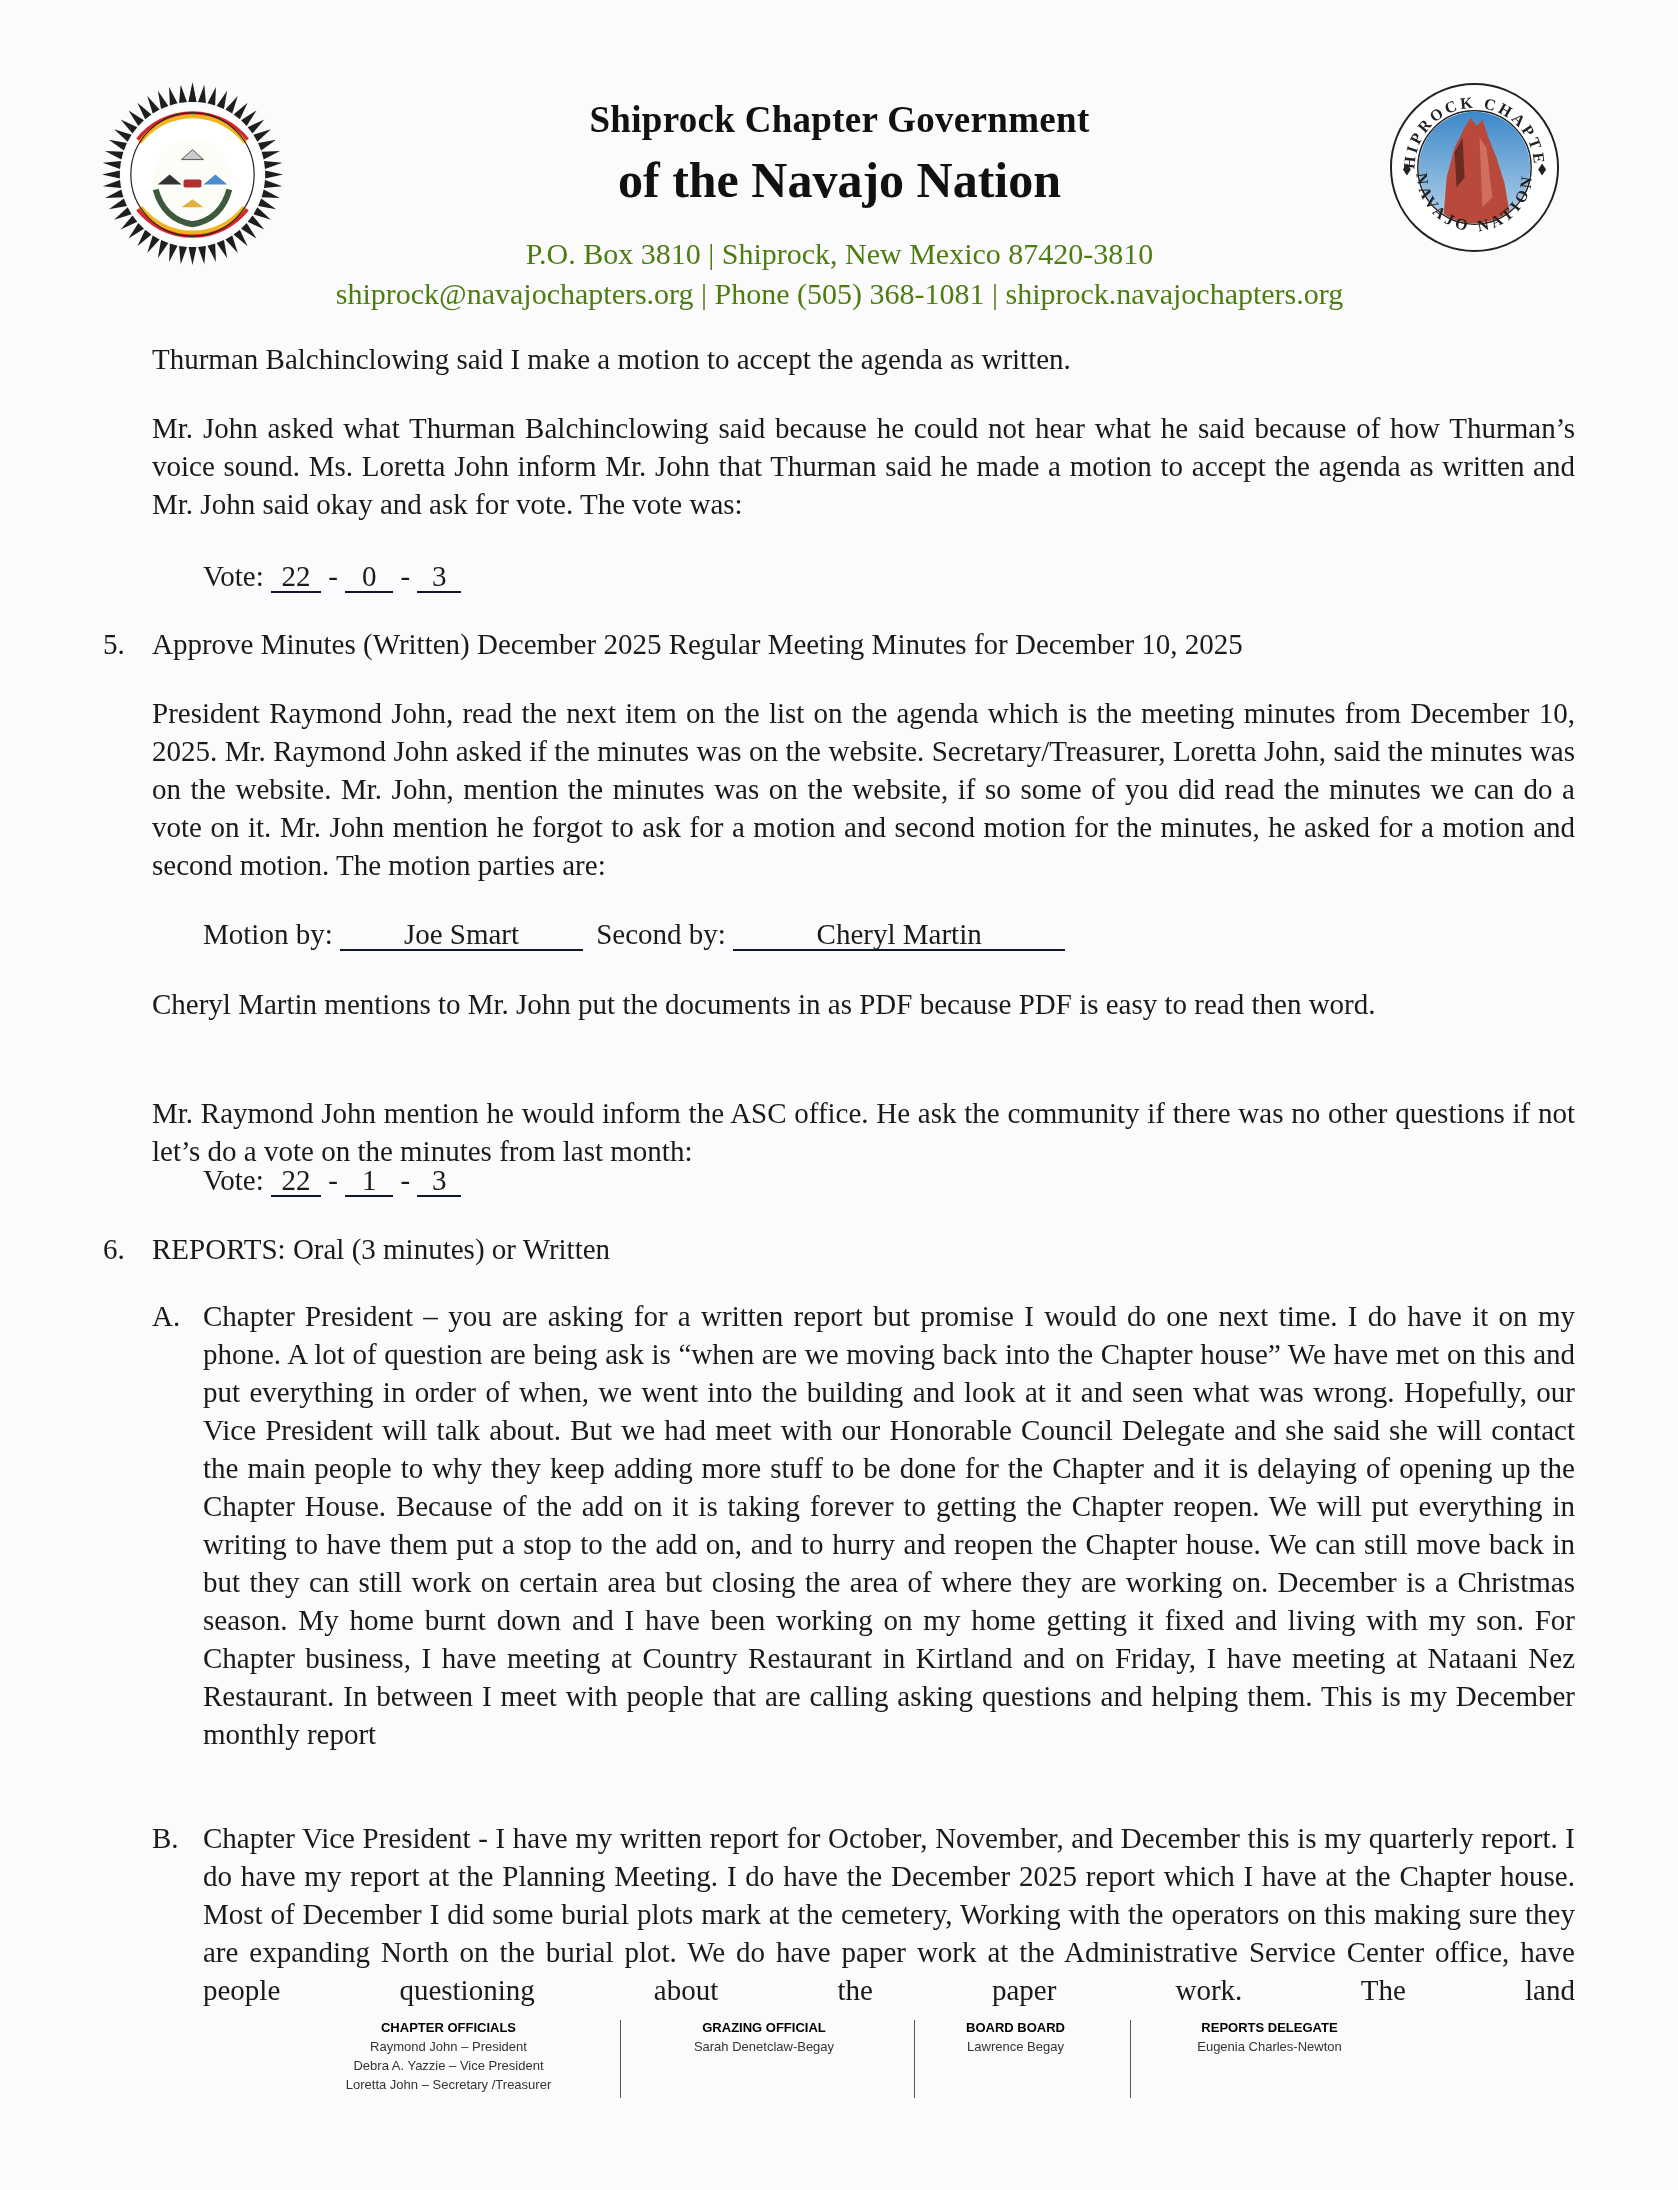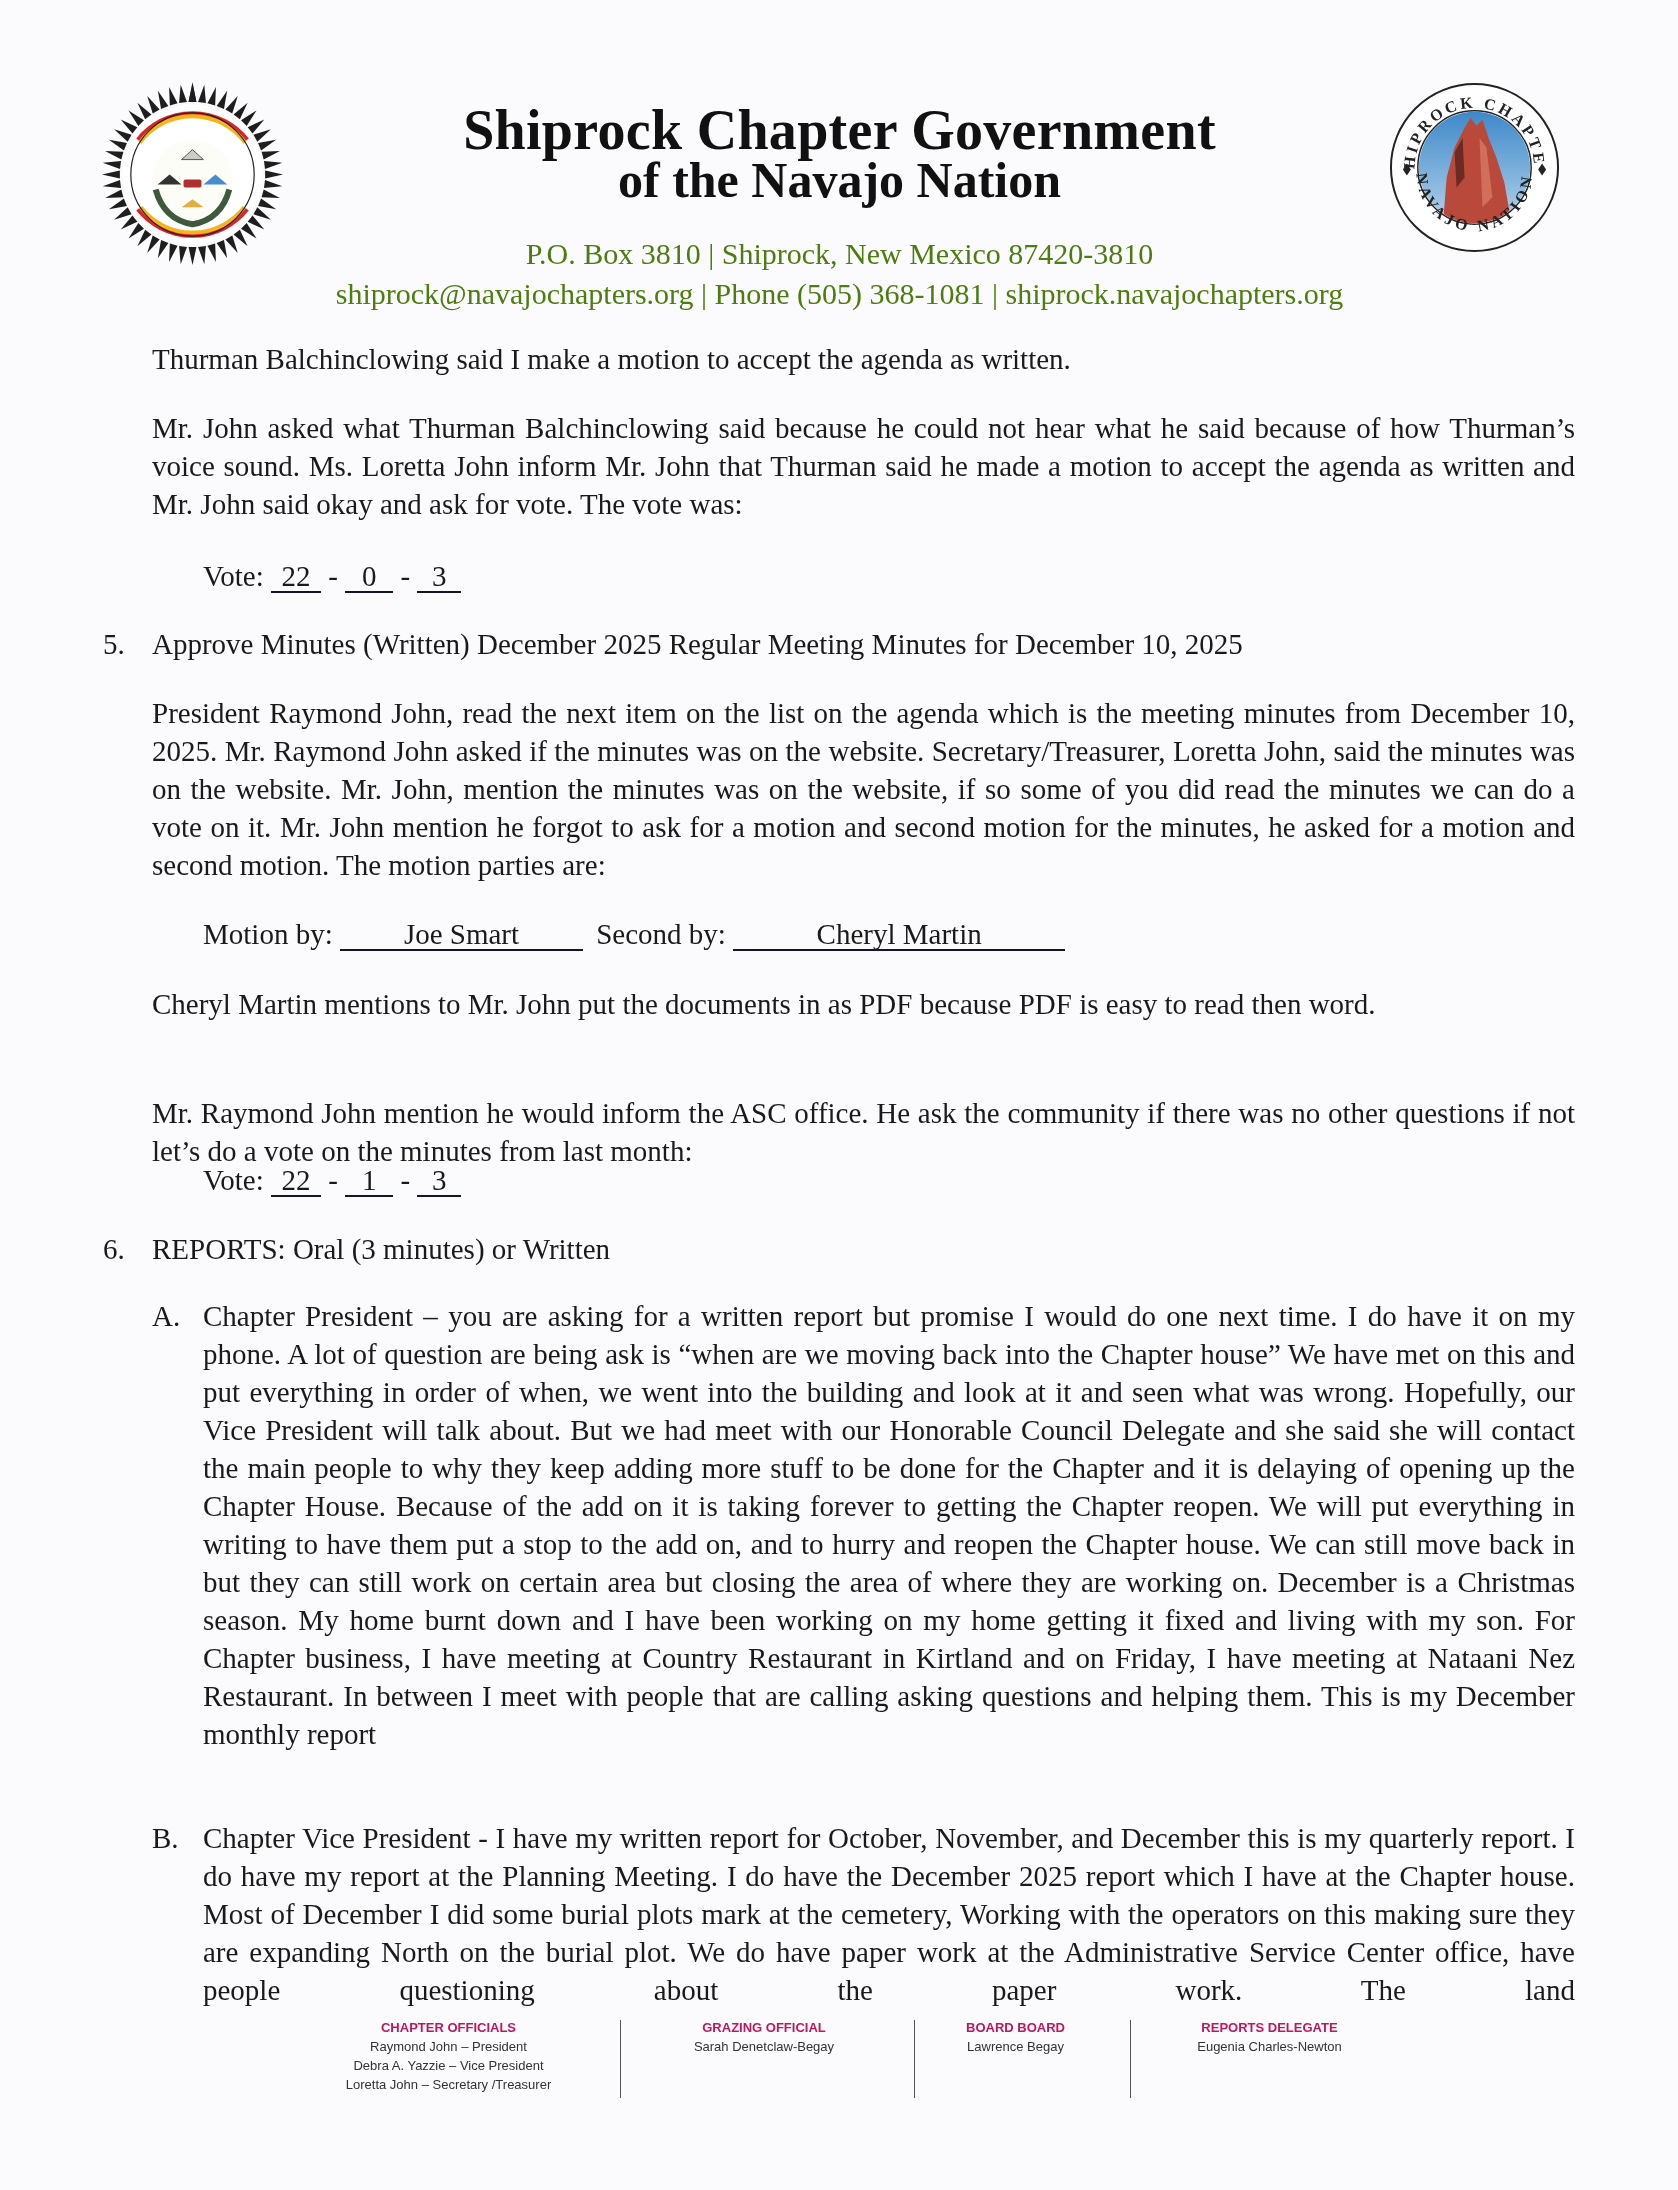--- a/index.html
+++ b/index.html
@@ -12,41 +12,41 @@
   .seal-left {
     position: absolute; left: 98px; top: 80px; width: 189px; height: 189px;
   }
   .seal-right {
     position: absolute; left: 1385px; top: 78px; width: 179px; height: 179px;
   }
   .title {
     position: absolute; left: 0; width: 1679px; text-align: center;
     font-weight: bold; color: #111;
   }
-  .title1 { top: 98px; font-size: 56px; letter-spacing: 0.3px; }
+  .title1 { top: 98px; font-size: 37px; letter-spacing: 0.3px; }
   .title2 { top: 151px; font-size: 50px; }
   .addr {
     position: absolute; left: 0; width: 1679px; text-align: center;
     font-size: 30px; color: #4d7c0f;
   }
   .addr1 { top: 237px; }
   .addr2 { top: 277px; }
   .body-text {
     position: absolute; font-size: 29px; line-height: 38px;
     text-align: justify; text-align-last: left;
   }
   .blk { position: absolute; font-size: 29px; line-height: 38px; white-space: nowrap; }
   .u { display: inline-block; border-bottom: 2px solid #0f172a; text-align: center; line-height: 30px; }
   .num { position: absolute; font-size: 29px; line-height: 38px; }
   .footer {
     position: absolute; top: 2018px; left: 299px; width: 1114px; height: 80px;
     font-family: "Liberation Sans", "DejaVu Sans", sans-serif; font-size: 13px; color: #333;
   }
   .fcol { position: absolute; top: 0; text-align: center; line-height: 19px; }
-  .fcol .h { font-weight: bold; font-size: 13px; color: #be185d; }
+  .fcol .h { font-weight: bold; font-size: 13px; color: #000000; }
   .vline { position: absolute; top: 2px; width: 1px; height: 78px; background: #555; }
 </style>
 </head>
 <body>
 
 <div class="seal-left">
   <svg width="189" height="189" viewBox="0 0 190 190">
     <g fill="#222">
 
       <g id="spikes">

